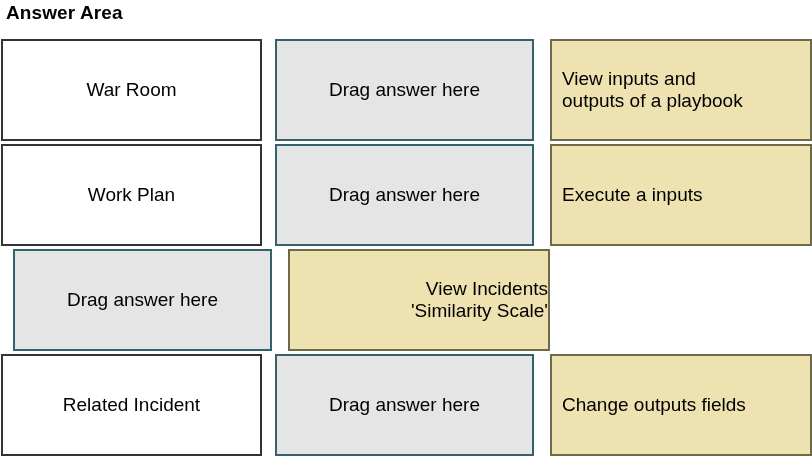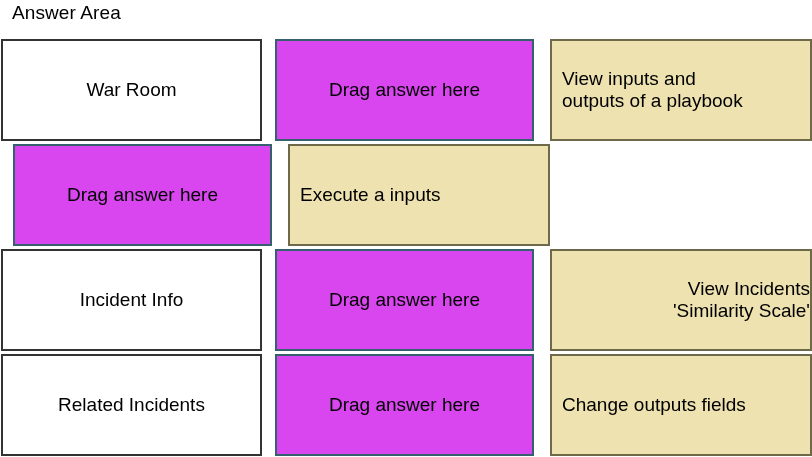--- a/index.html
+++ b/index.html
@@ -11,24 +11,24 @@
     width: 812px;
     height: 457px;
     font-family: "Liberation Sans", sans-serif;
     color: #000000;
     overflow: hidden;
     position: relative;
   }
 
   #page-title {
     position: absolute;
-    left: 12px;
+    left: 6px;
     top: 0px;
     font-size: 19px;
-    font-weight: normal;
+    font-weight: bold;
     letter-spacing: 0.1px;
     line-height: 26px;
     white-space: nowrap;
   }
 
   #grid {
     position: absolute;
     left: 0px;
     top: 39px;
     width: 812px;
@@ -63,21 +63,21 @@
   .col-term .cell-text {
     font-size: 19px;
     text-align: center;
     line-height: 24px;
   }
 
   
   .col-drop {
     width: 259px;
     margin-left: 13px;
-    background: #d946ef;
+    background: #e5e5e5;
     border: 2px solid #35616e;
     justify-content: center;
   }
   .col-drop .cell-text {
     font-size: 19px;
     text-align: center;
     line-height: 24px;
   }
 
   
@@ -117,44 +117,44 @@
     <div class="cell col-drop">
       <span class="cell-text">Drag answer here</span>
     </div>
     <div class="cell col-answer">
       <span class="cell-text">View inputs and
 outputs of a playbook</span>
     </div>
   </div>
 
   <div class="row">
+    <div class="cell col-term">
+      <span class="cell-text">Work Plan</span>
+    </div>
     <div class="cell col-drop">
       <span class="cell-text">Drag answer here</span>
     </div>
     <div class="cell col-answer">
       <span class="cell-text">Execute a inputs</span>
     </div>
   </div>
 
   <div class="row">
-    <div class="cell col-term">
-      <span class="cell-text">Incident Info</span>
-    </div>
     <div class="cell col-drop">
       <span class="cell-text">Drag answer here</span>
     </div>
     <div class="cell col-answer centered">
       <span class="cell-text">View Incidents
 'Similarity Scale'</span>
     </div>
   </div>
 
   <div class="row">
     <div class="cell col-term">
-      <span class="cell-text">Related Incidents</span>
+      <span class="cell-text">Related Incident</span>
     </div>
     <div class="cell col-drop">
       <span class="cell-text">Drag answer here</span>
     </div>
     <div class="cell col-answer">
       <span class="cell-text">Change outputs fields</span>
     </div>
   </div>
 
 </div>

